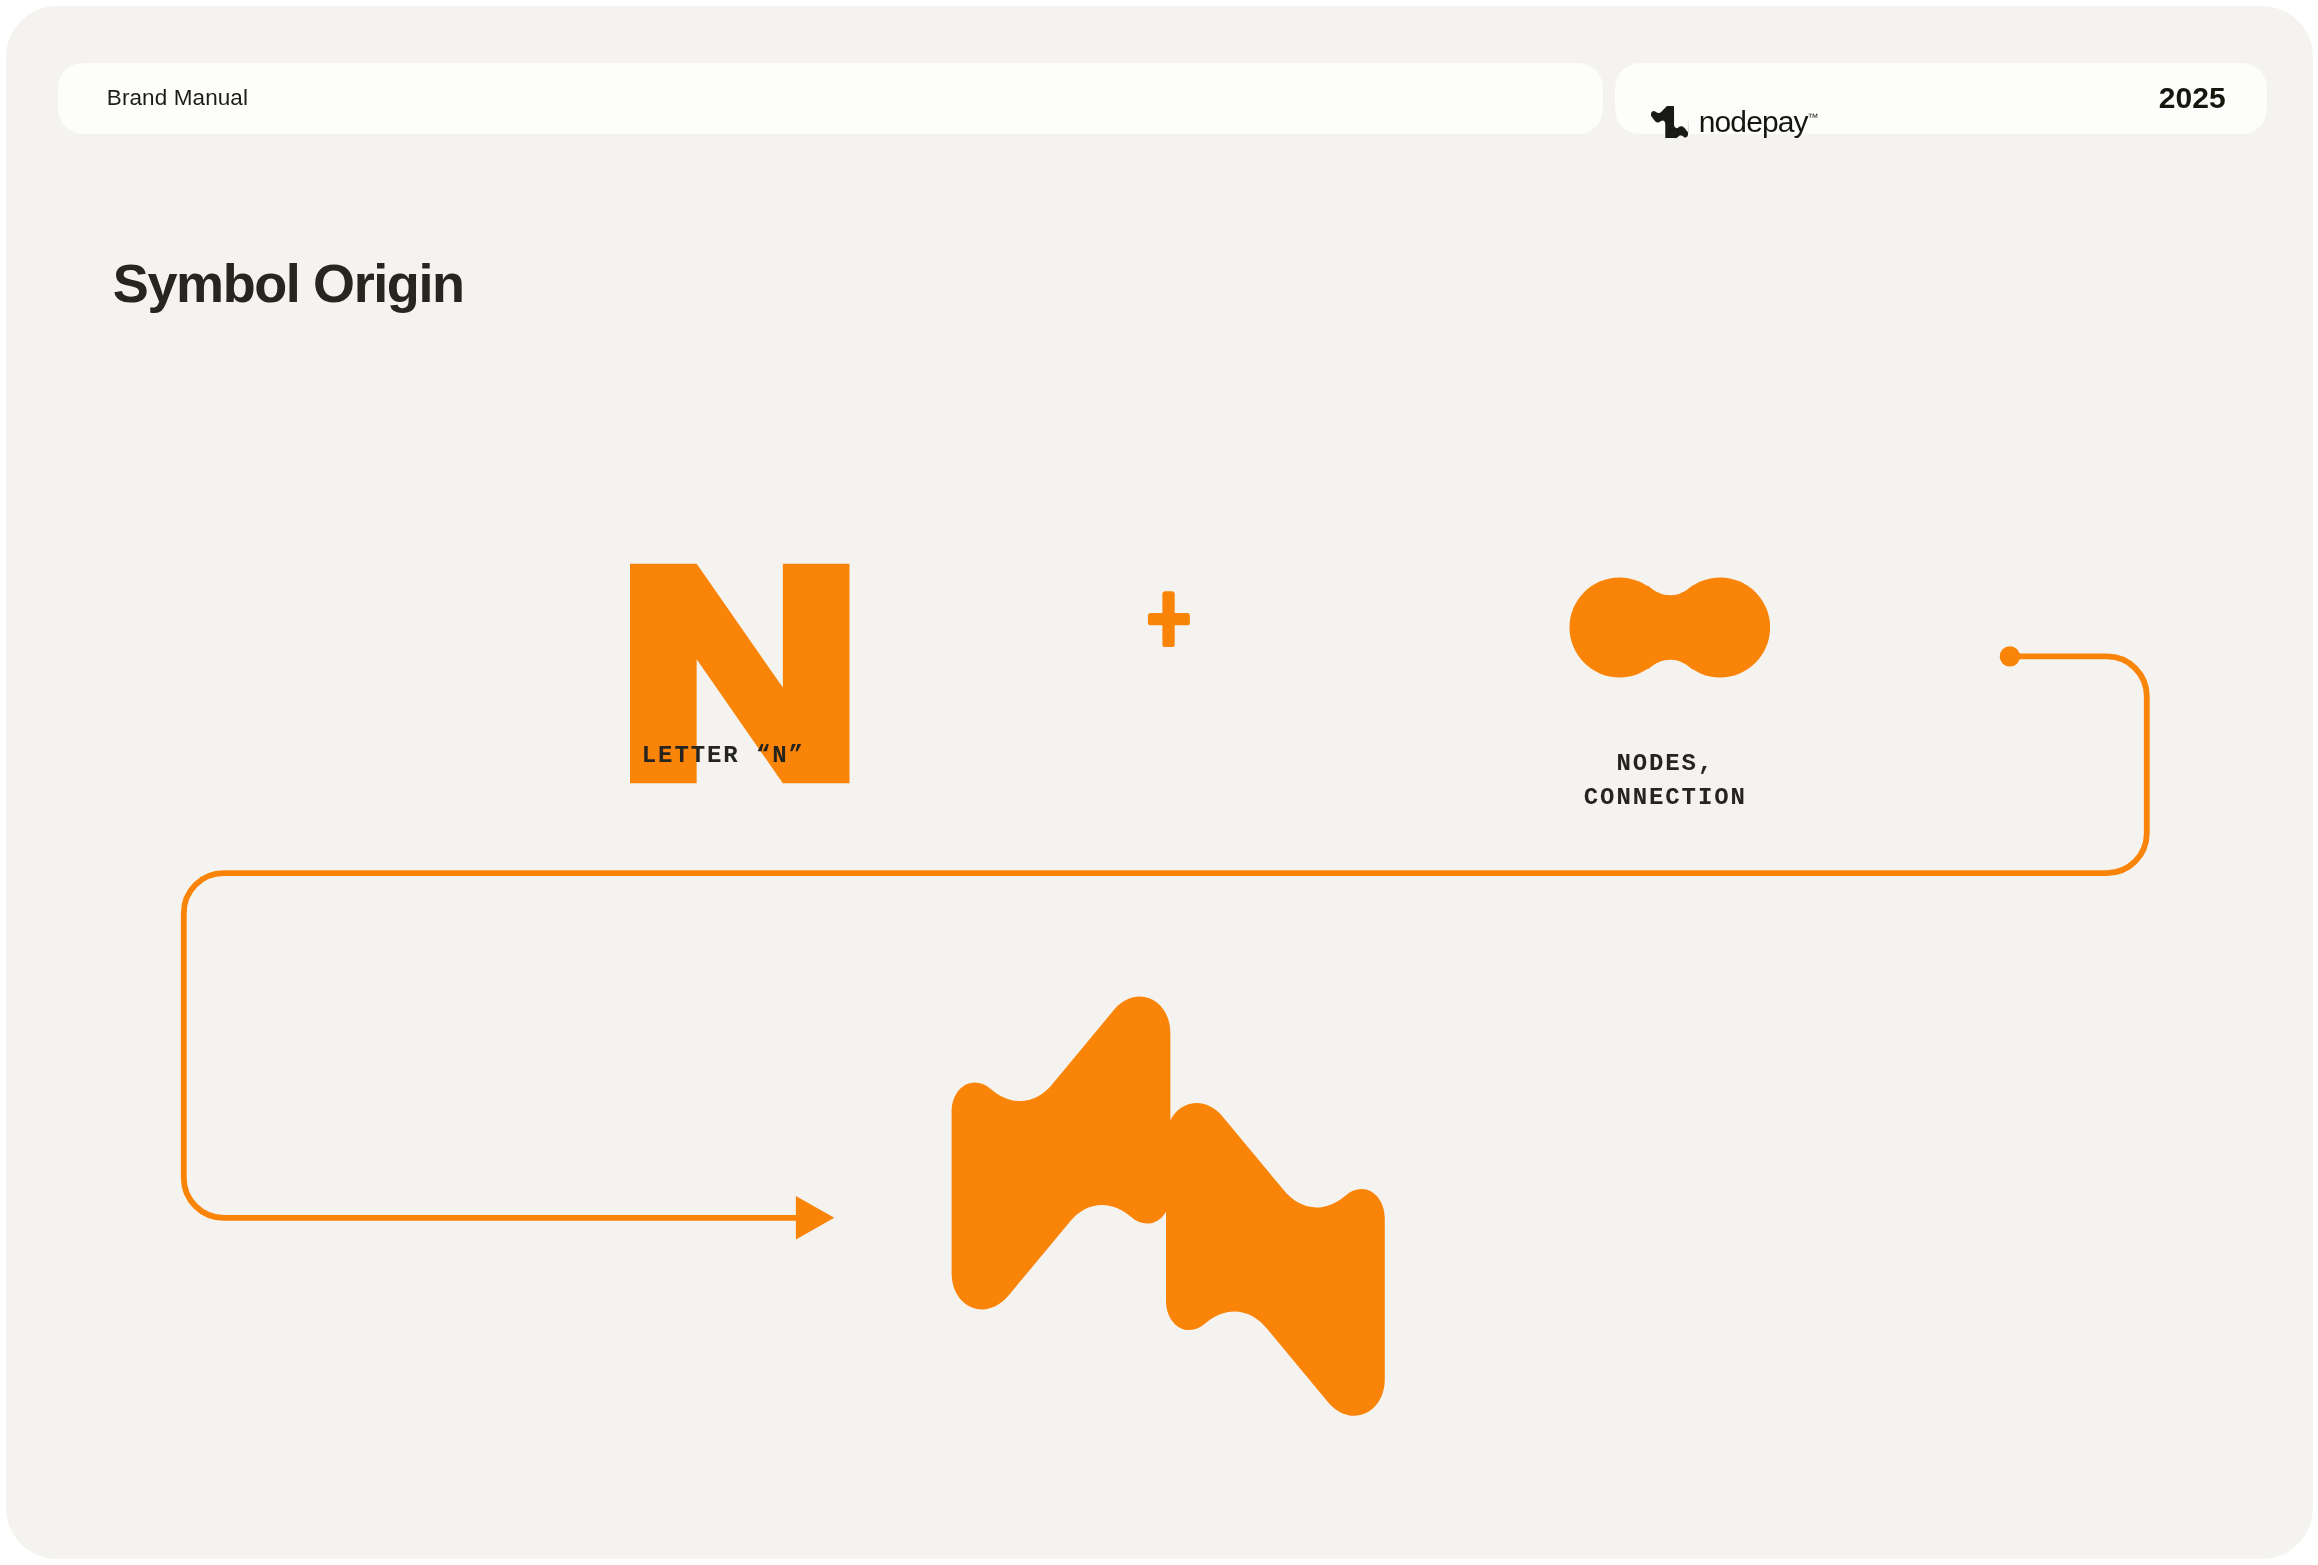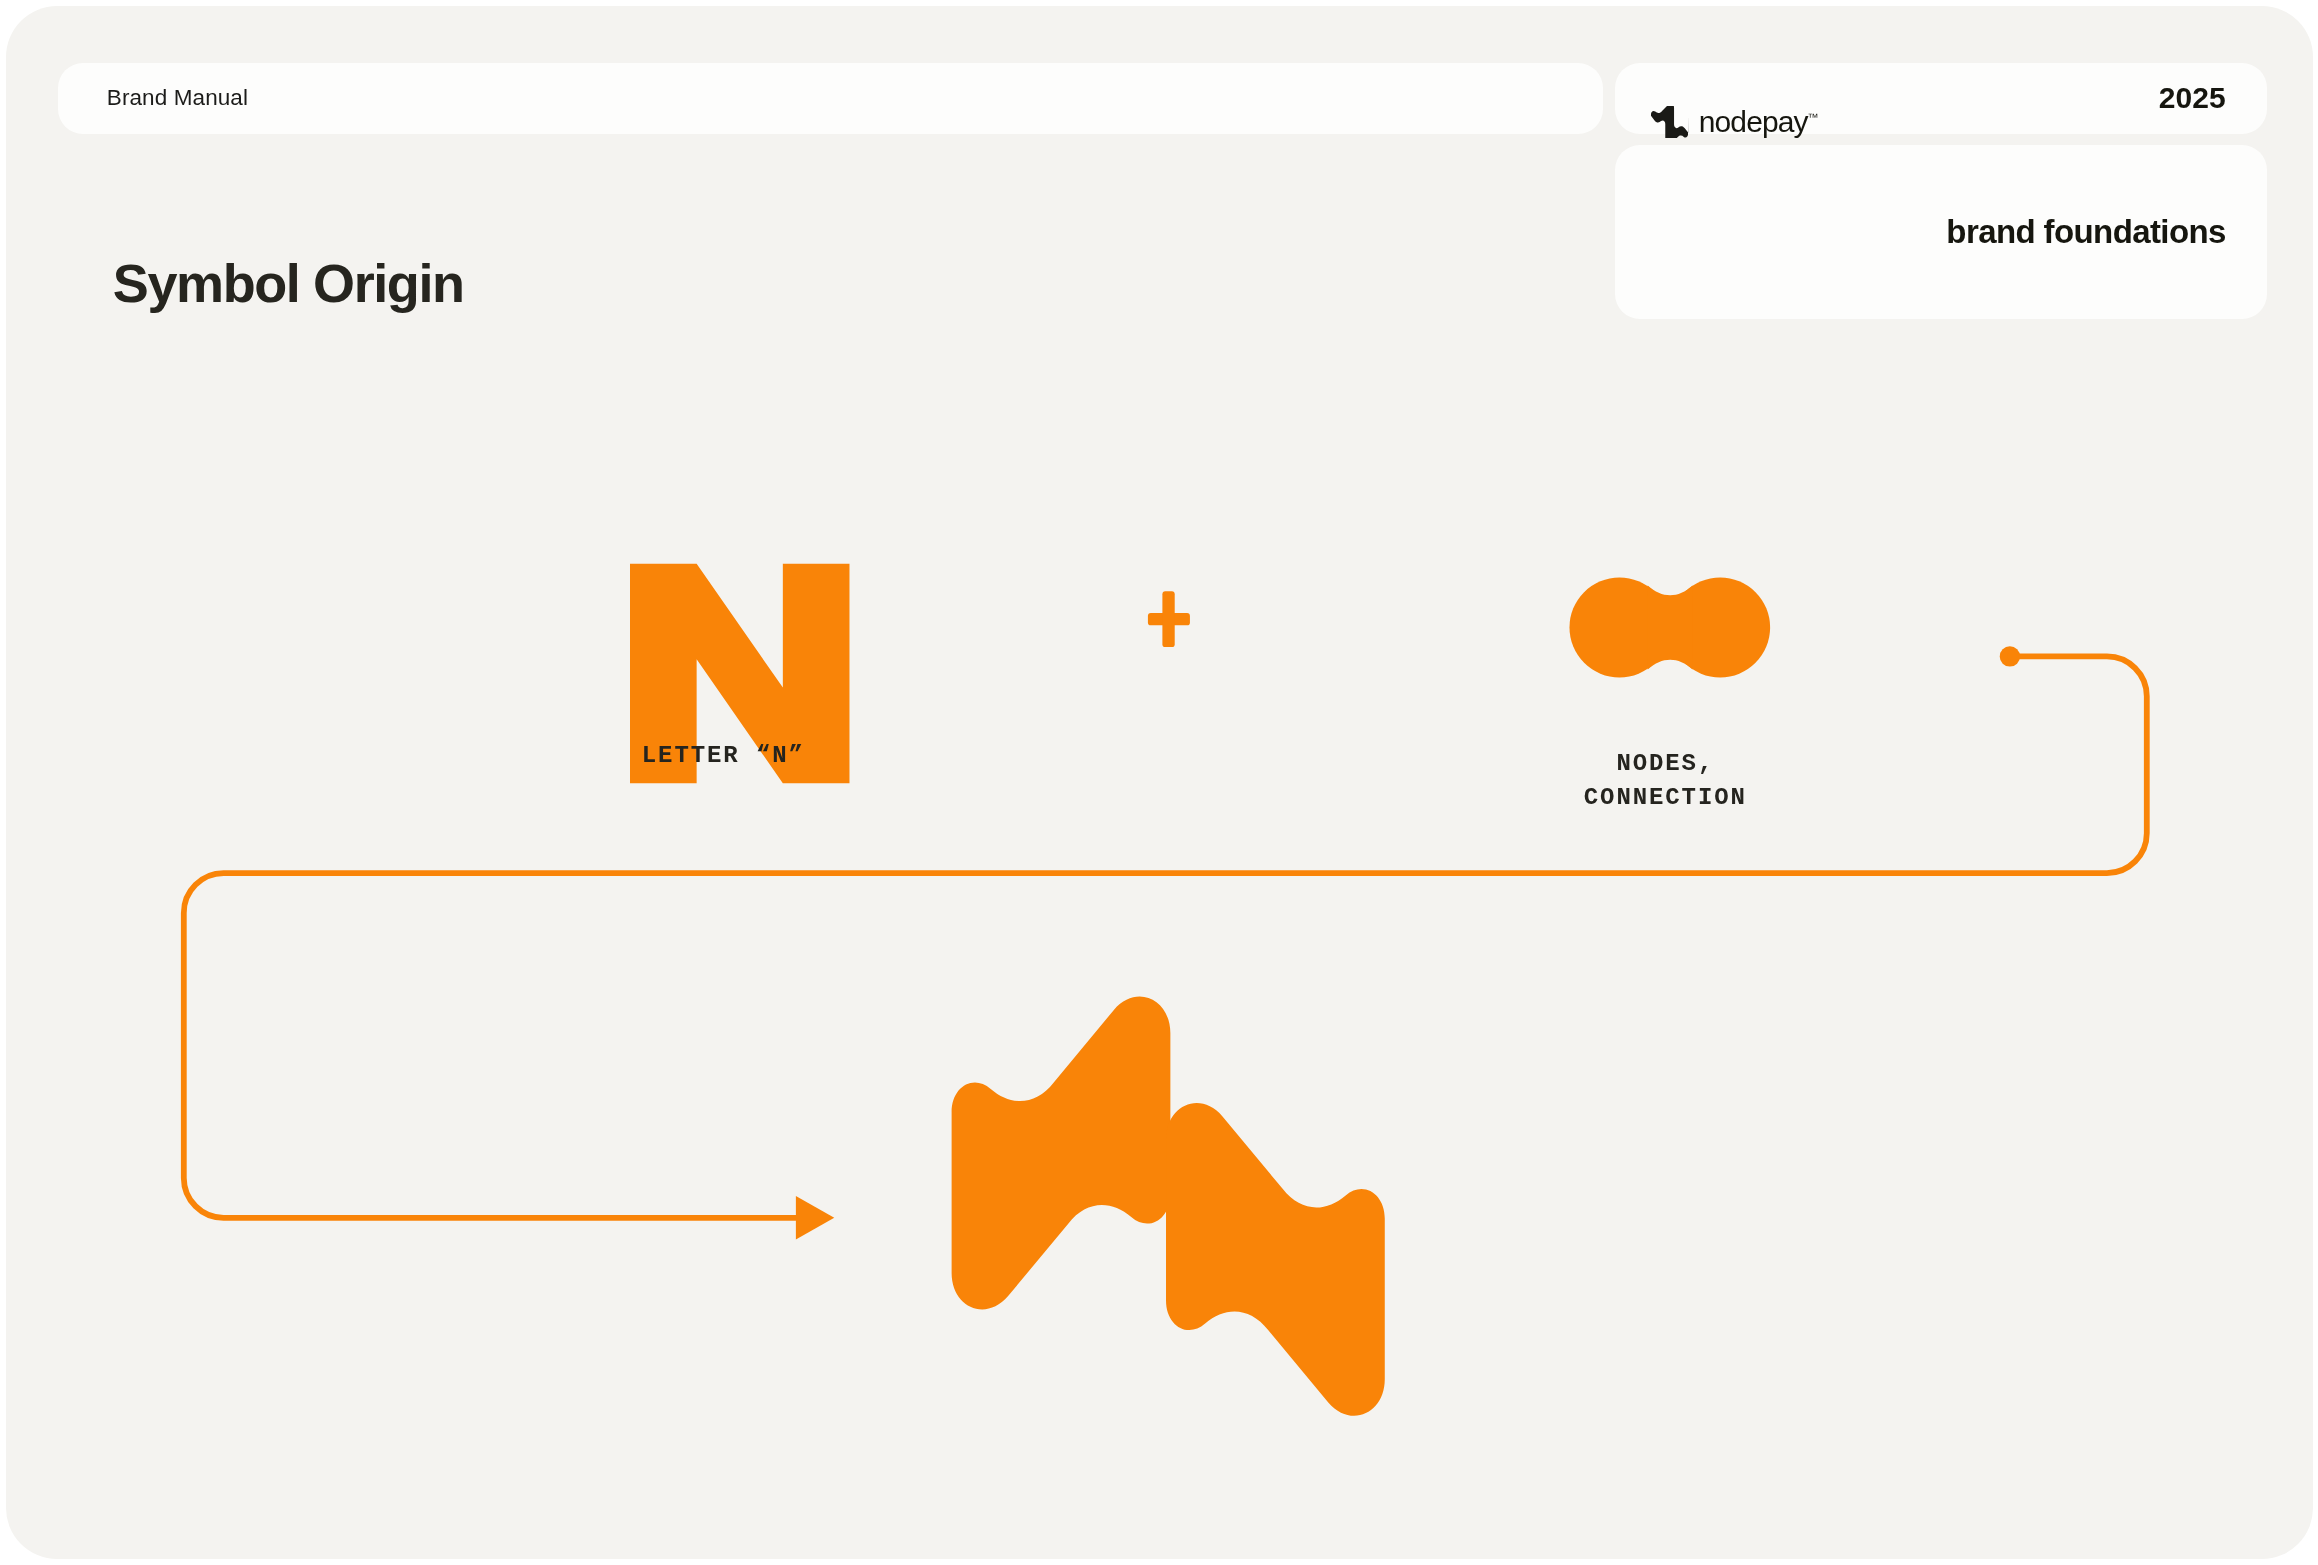--- a/index.html
+++ b/index.html
@@ -185,23 +185,20 @@
           C47 46 40 41 34 46
           C28 52 20 52 14 44
           L3 30
           Z"></path>
       </svg>
       <span class="wordmark"><span>nodepay</span><span class="tm">™</span></span>
     </div>
     <span id="year">2025</span>
   </div>
 
-  <div class="card" id="foundations-card">
-    <span class="label">brand foundations</span>
-  </div>
 
   <h1 id="page-title">Symbol Origin</h1>
 
   <svg id="diagram" viewBox="0 0 3184 2144" aria-hidden="true">
 
     <g>
       <path fill="#F98408" d="M861 771 h90 v171 l140 -171 h90 v152 h-90 v-152 z" opacity="0"></path>
       <path fill="#F98408" d="M861 771
         h92
         l119 171

